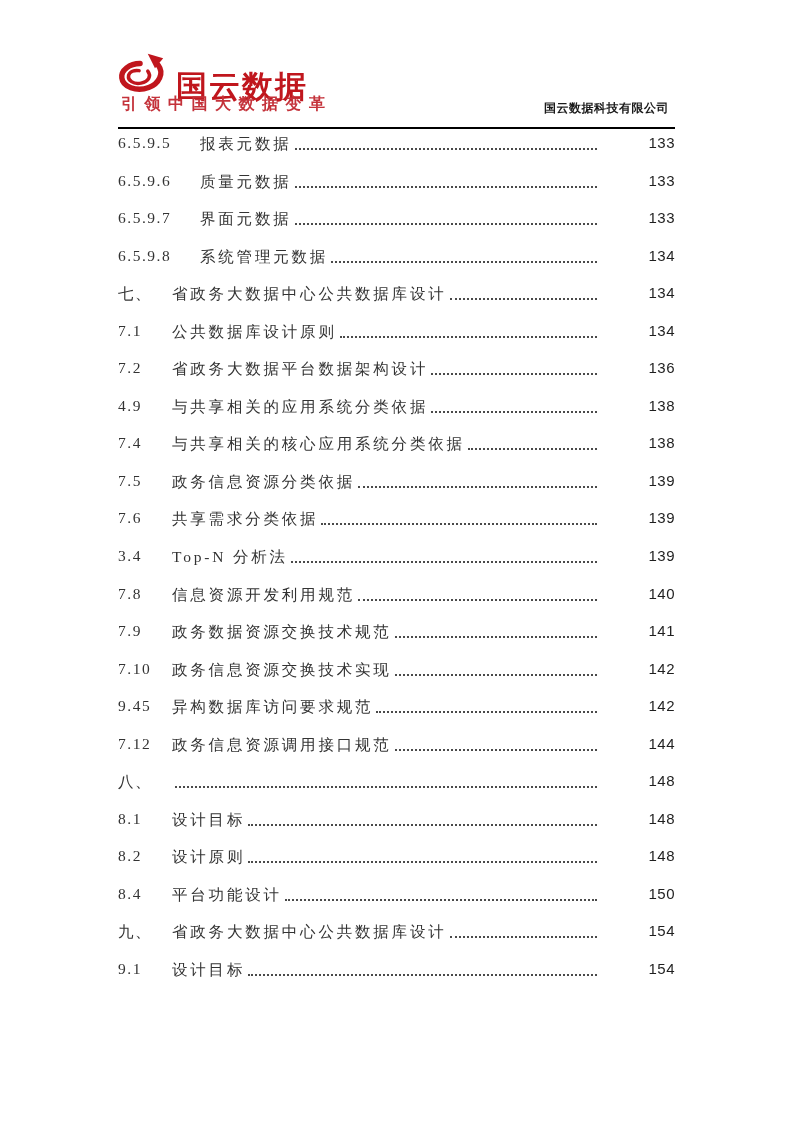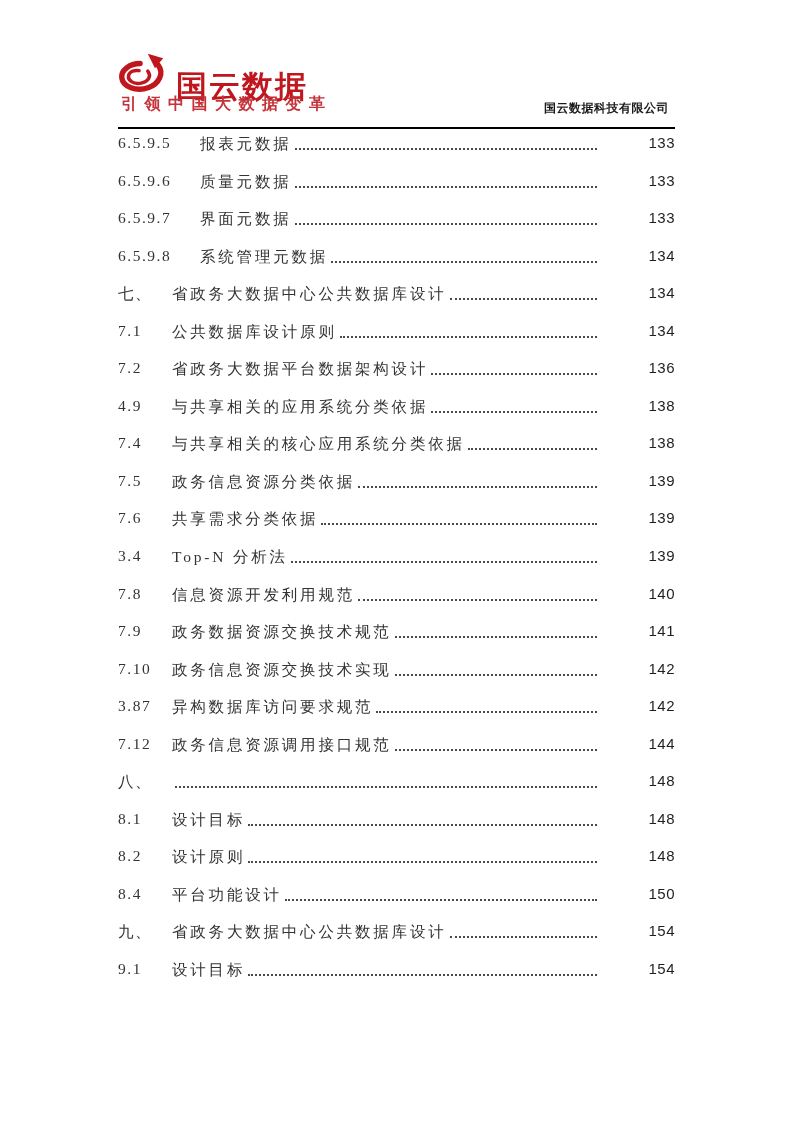--- a/index.html
+++ b/index.html
@@ -196,21 +196,21 @@
   </div>
 
   <div class="toc-row lvl-main">
     <span class="toc-num">7.10</span>
     <span class="toc-title">政务信息资源交换技术实现</span>
     <span class="toc-dots"></span>
     <span class="toc-page">142</span>
   </div>
 
   <div class="toc-row lvl-main">
-    <span class="toc-num">3.87</span>
+    <span class="toc-num">9.45</span>
     <span class="toc-title">异构数据库访问要求规范</span>
     <span class="toc-dots"></span>
     <span class="toc-page">142</span>
   </div>
 
   <div class="toc-row lvl-main">
     <span class="toc-num">7.12</span>
     <span class="toc-title">政务信息资源调用接口规范</span>
     <span class="toc-dots"></span>
     <span class="toc-page">144</span>

